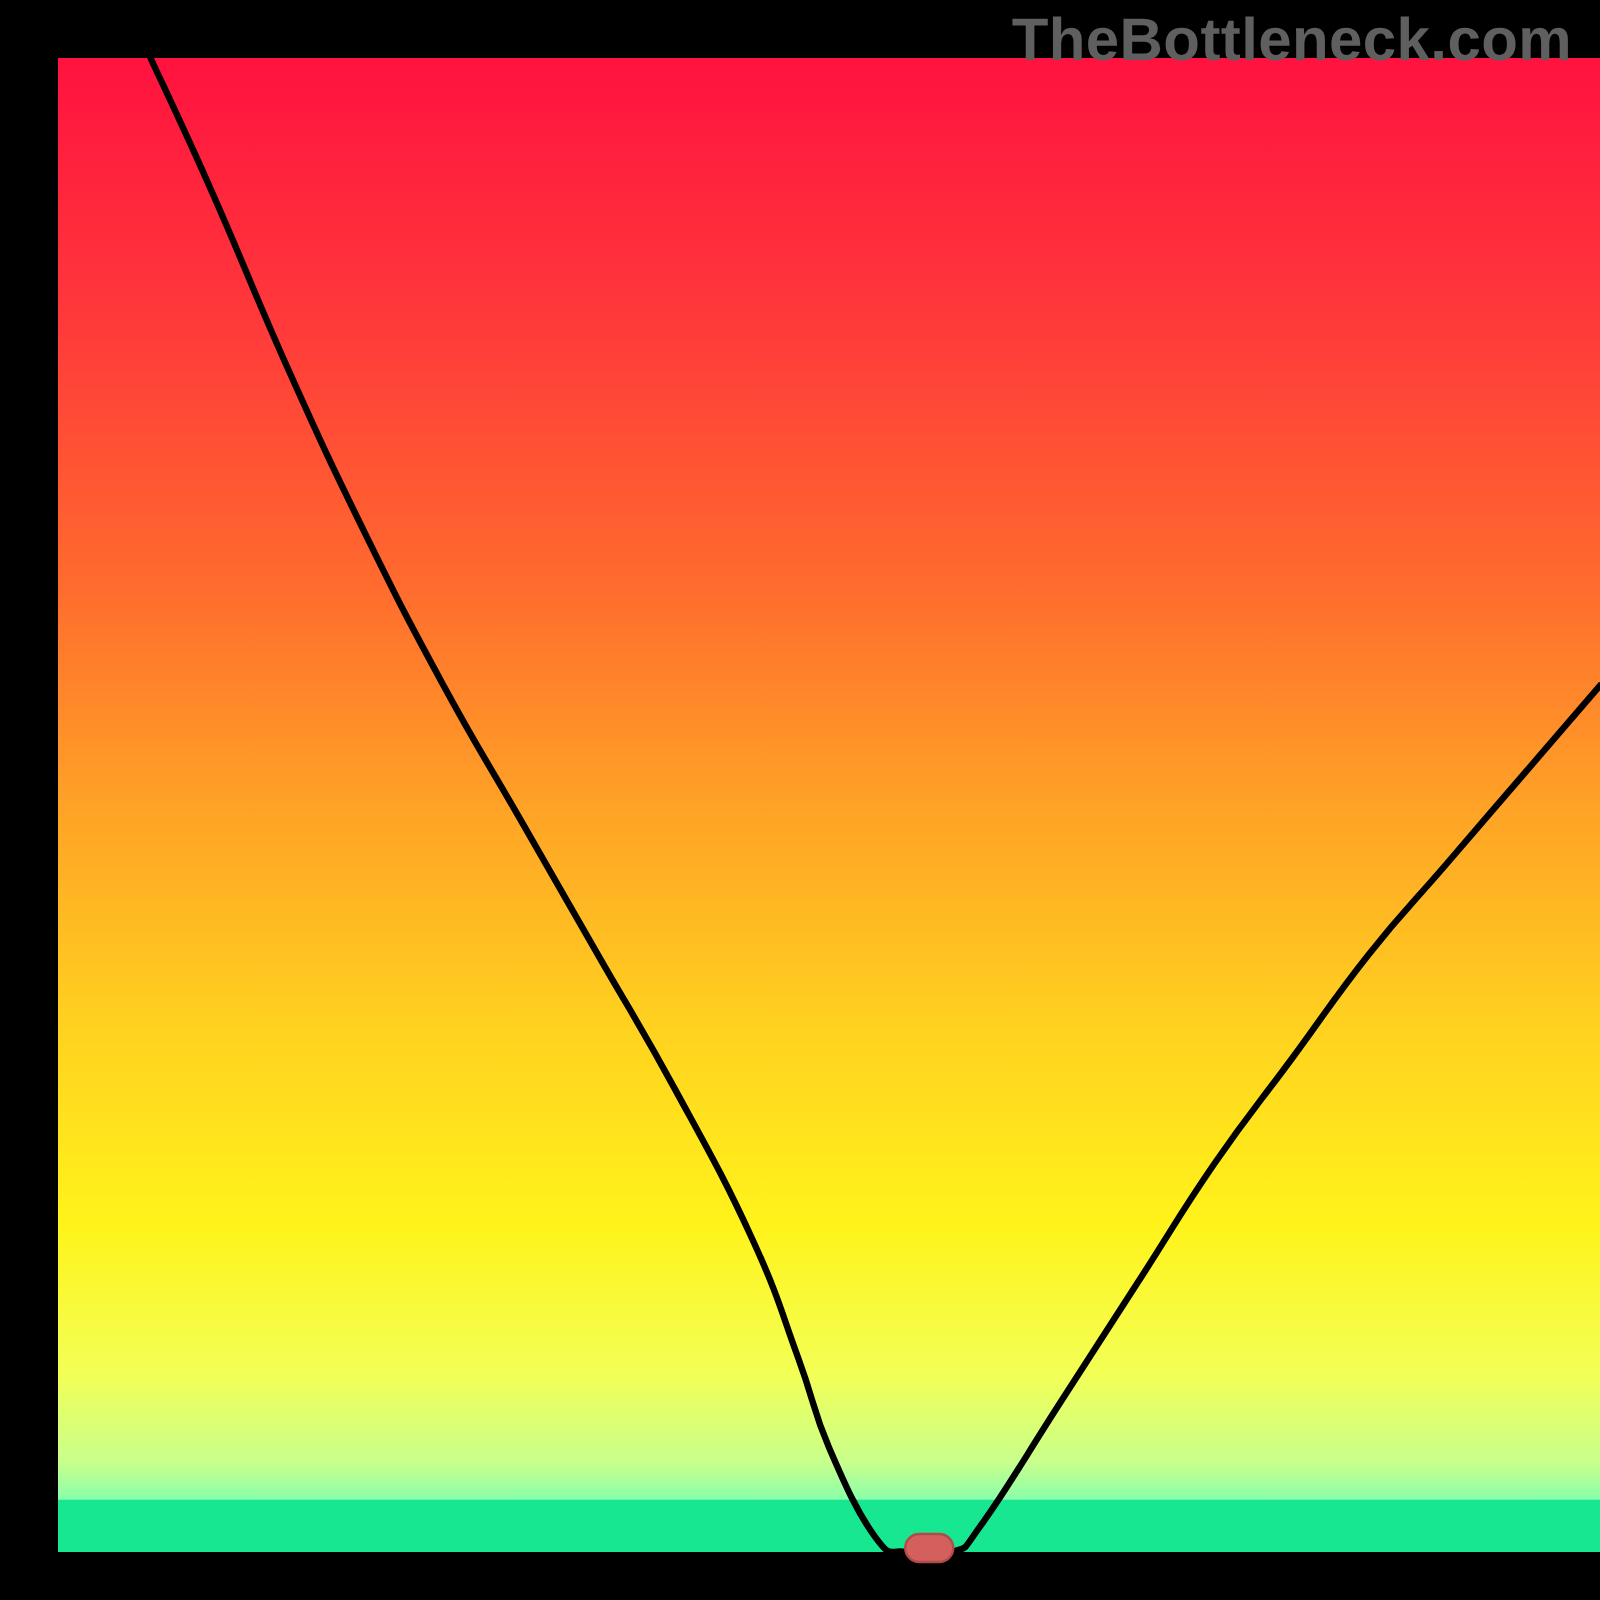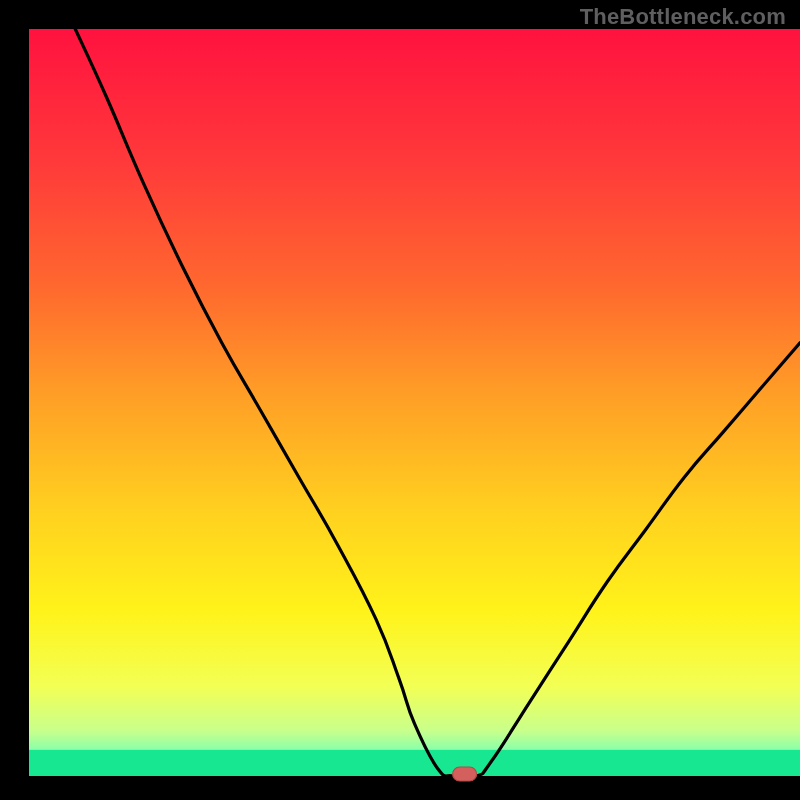--- a/index.html
+++ b/index.html
@@ -18,21 +18,21 @@
     background: #000;
   }
   svg {
     display: block;
   }
   .watermark {
     position: absolute;
     top: 4px;
     right: 14px;
     color: #5f5f5f;
-    font-size: 22px;
+    font-size: 30px;
     font-weight: 600;
     letter-spacing: 0.2px;
   }
 </style>
 </head>
 <body>
 
 <div class="frame">
   <svg id="chart-svg" width="800" height="800" viewBox="0 0 800 800">
     <defs>

